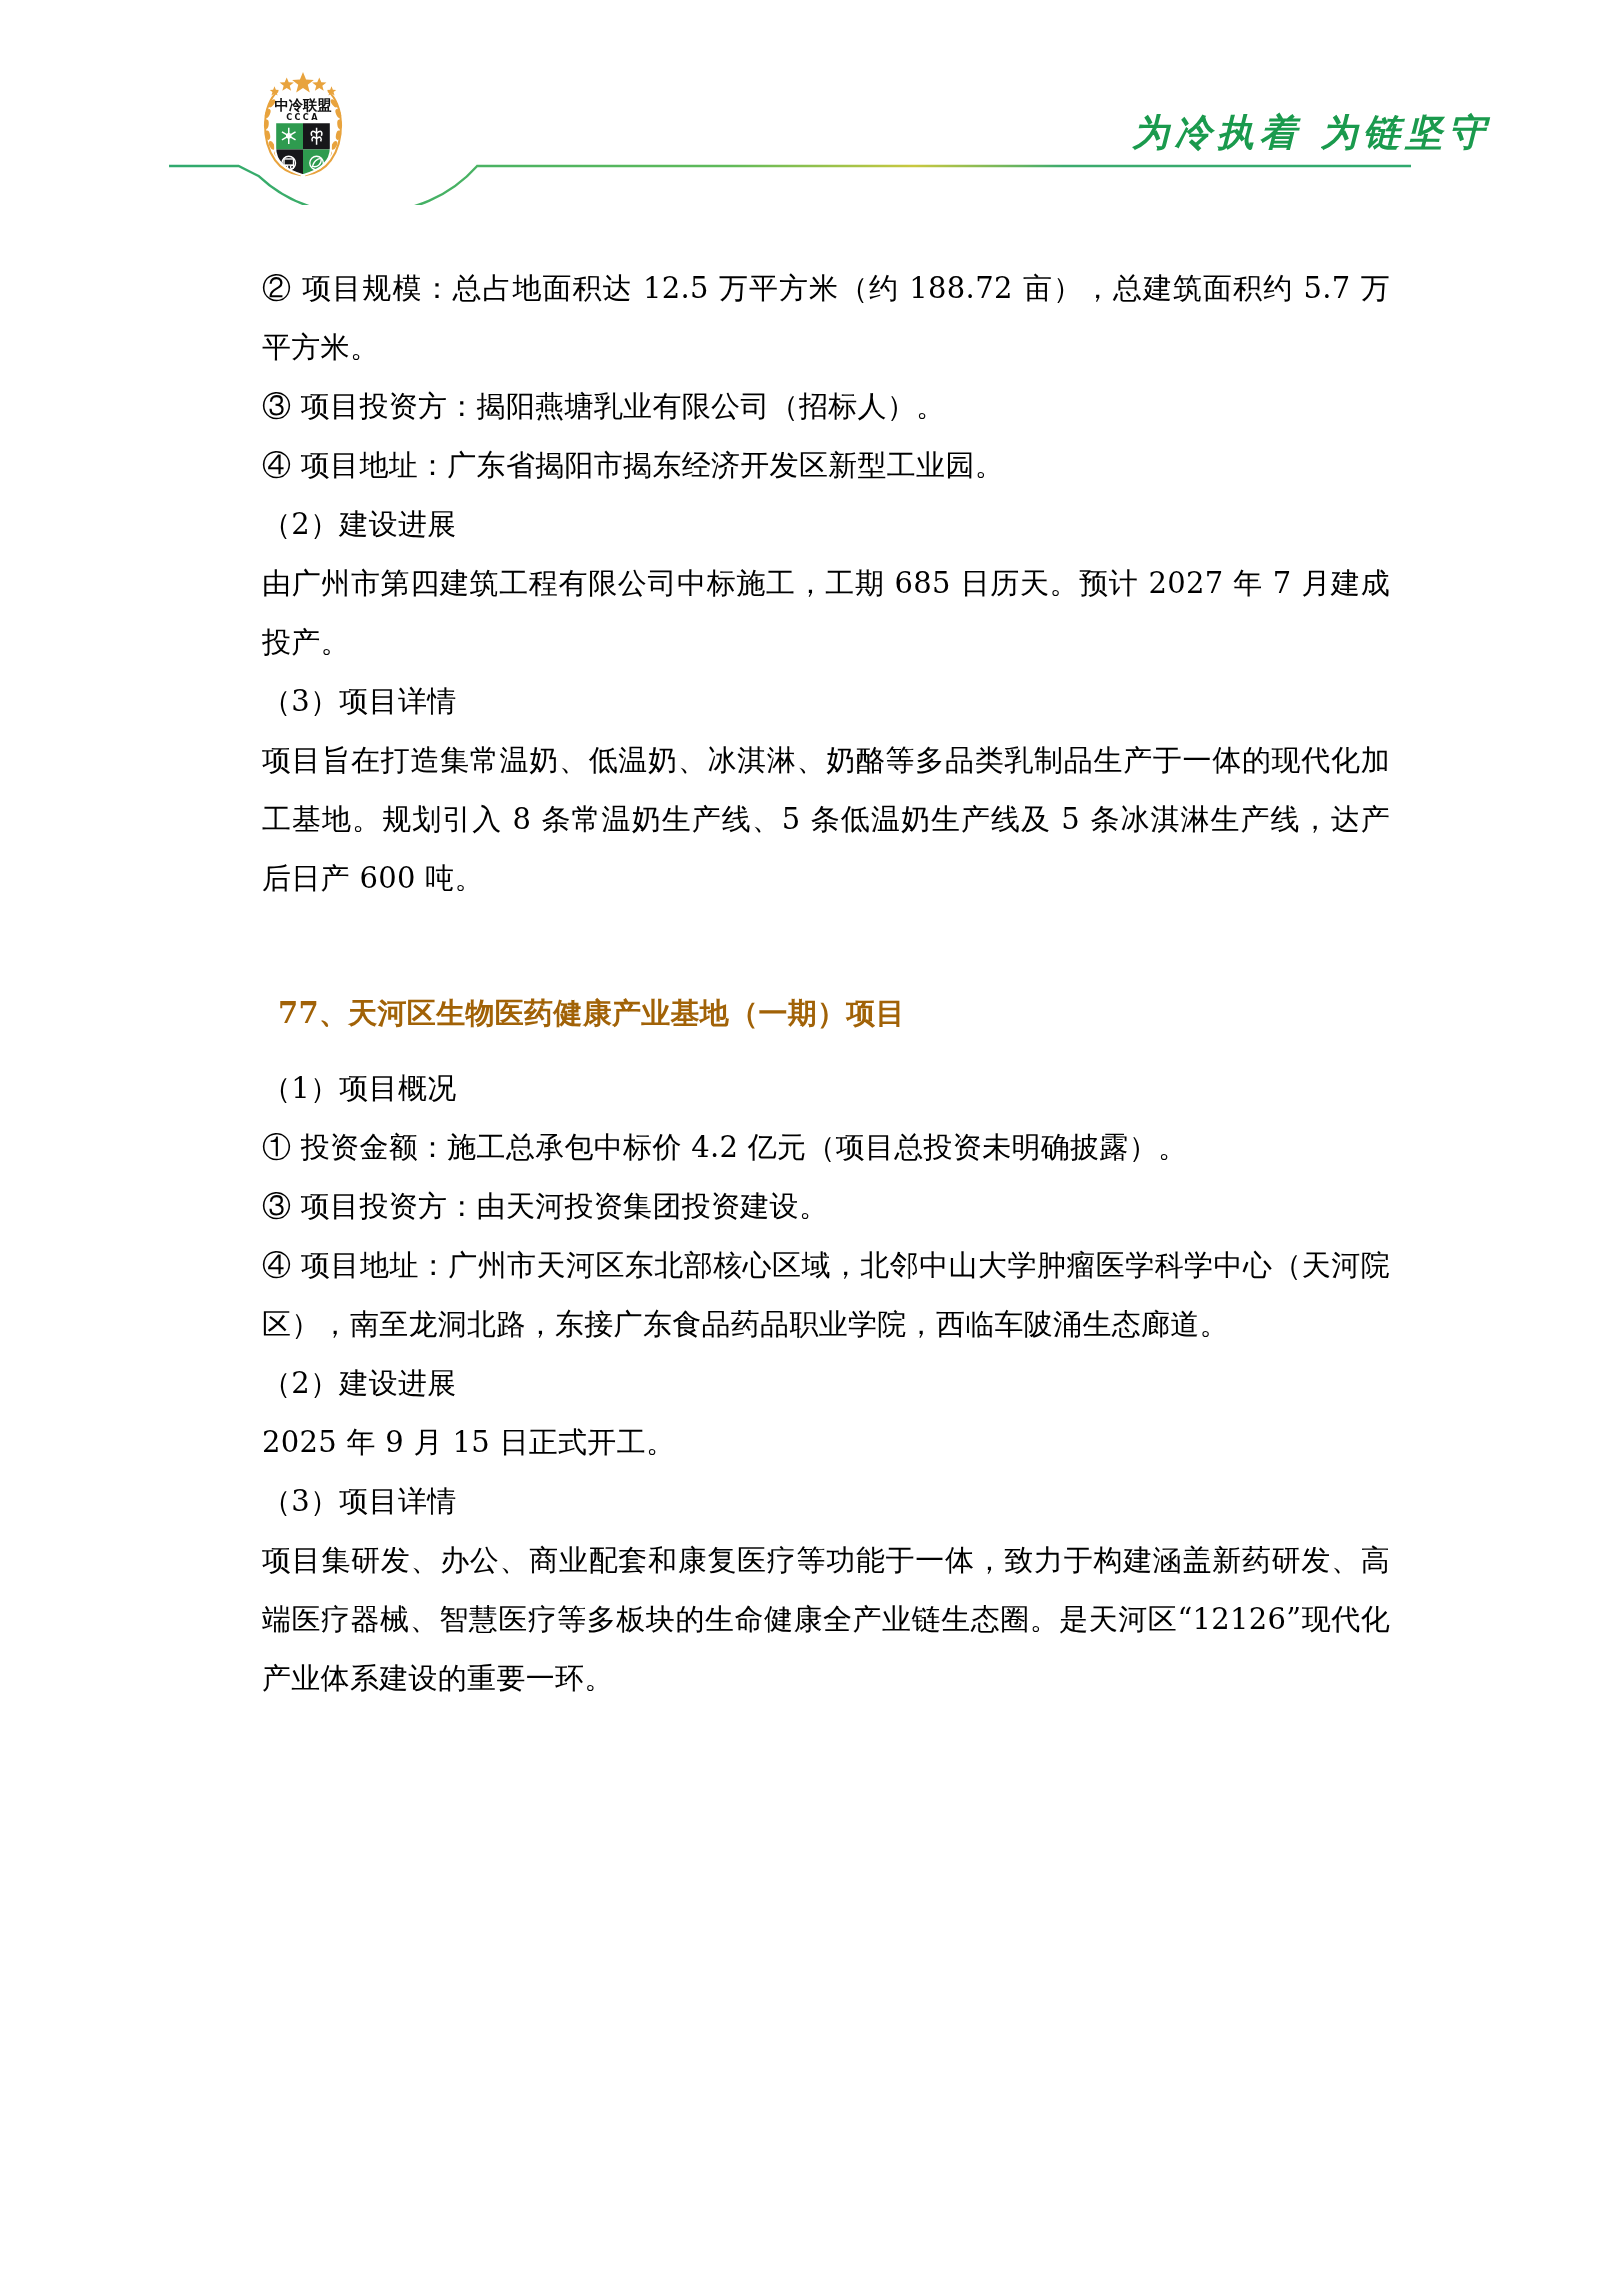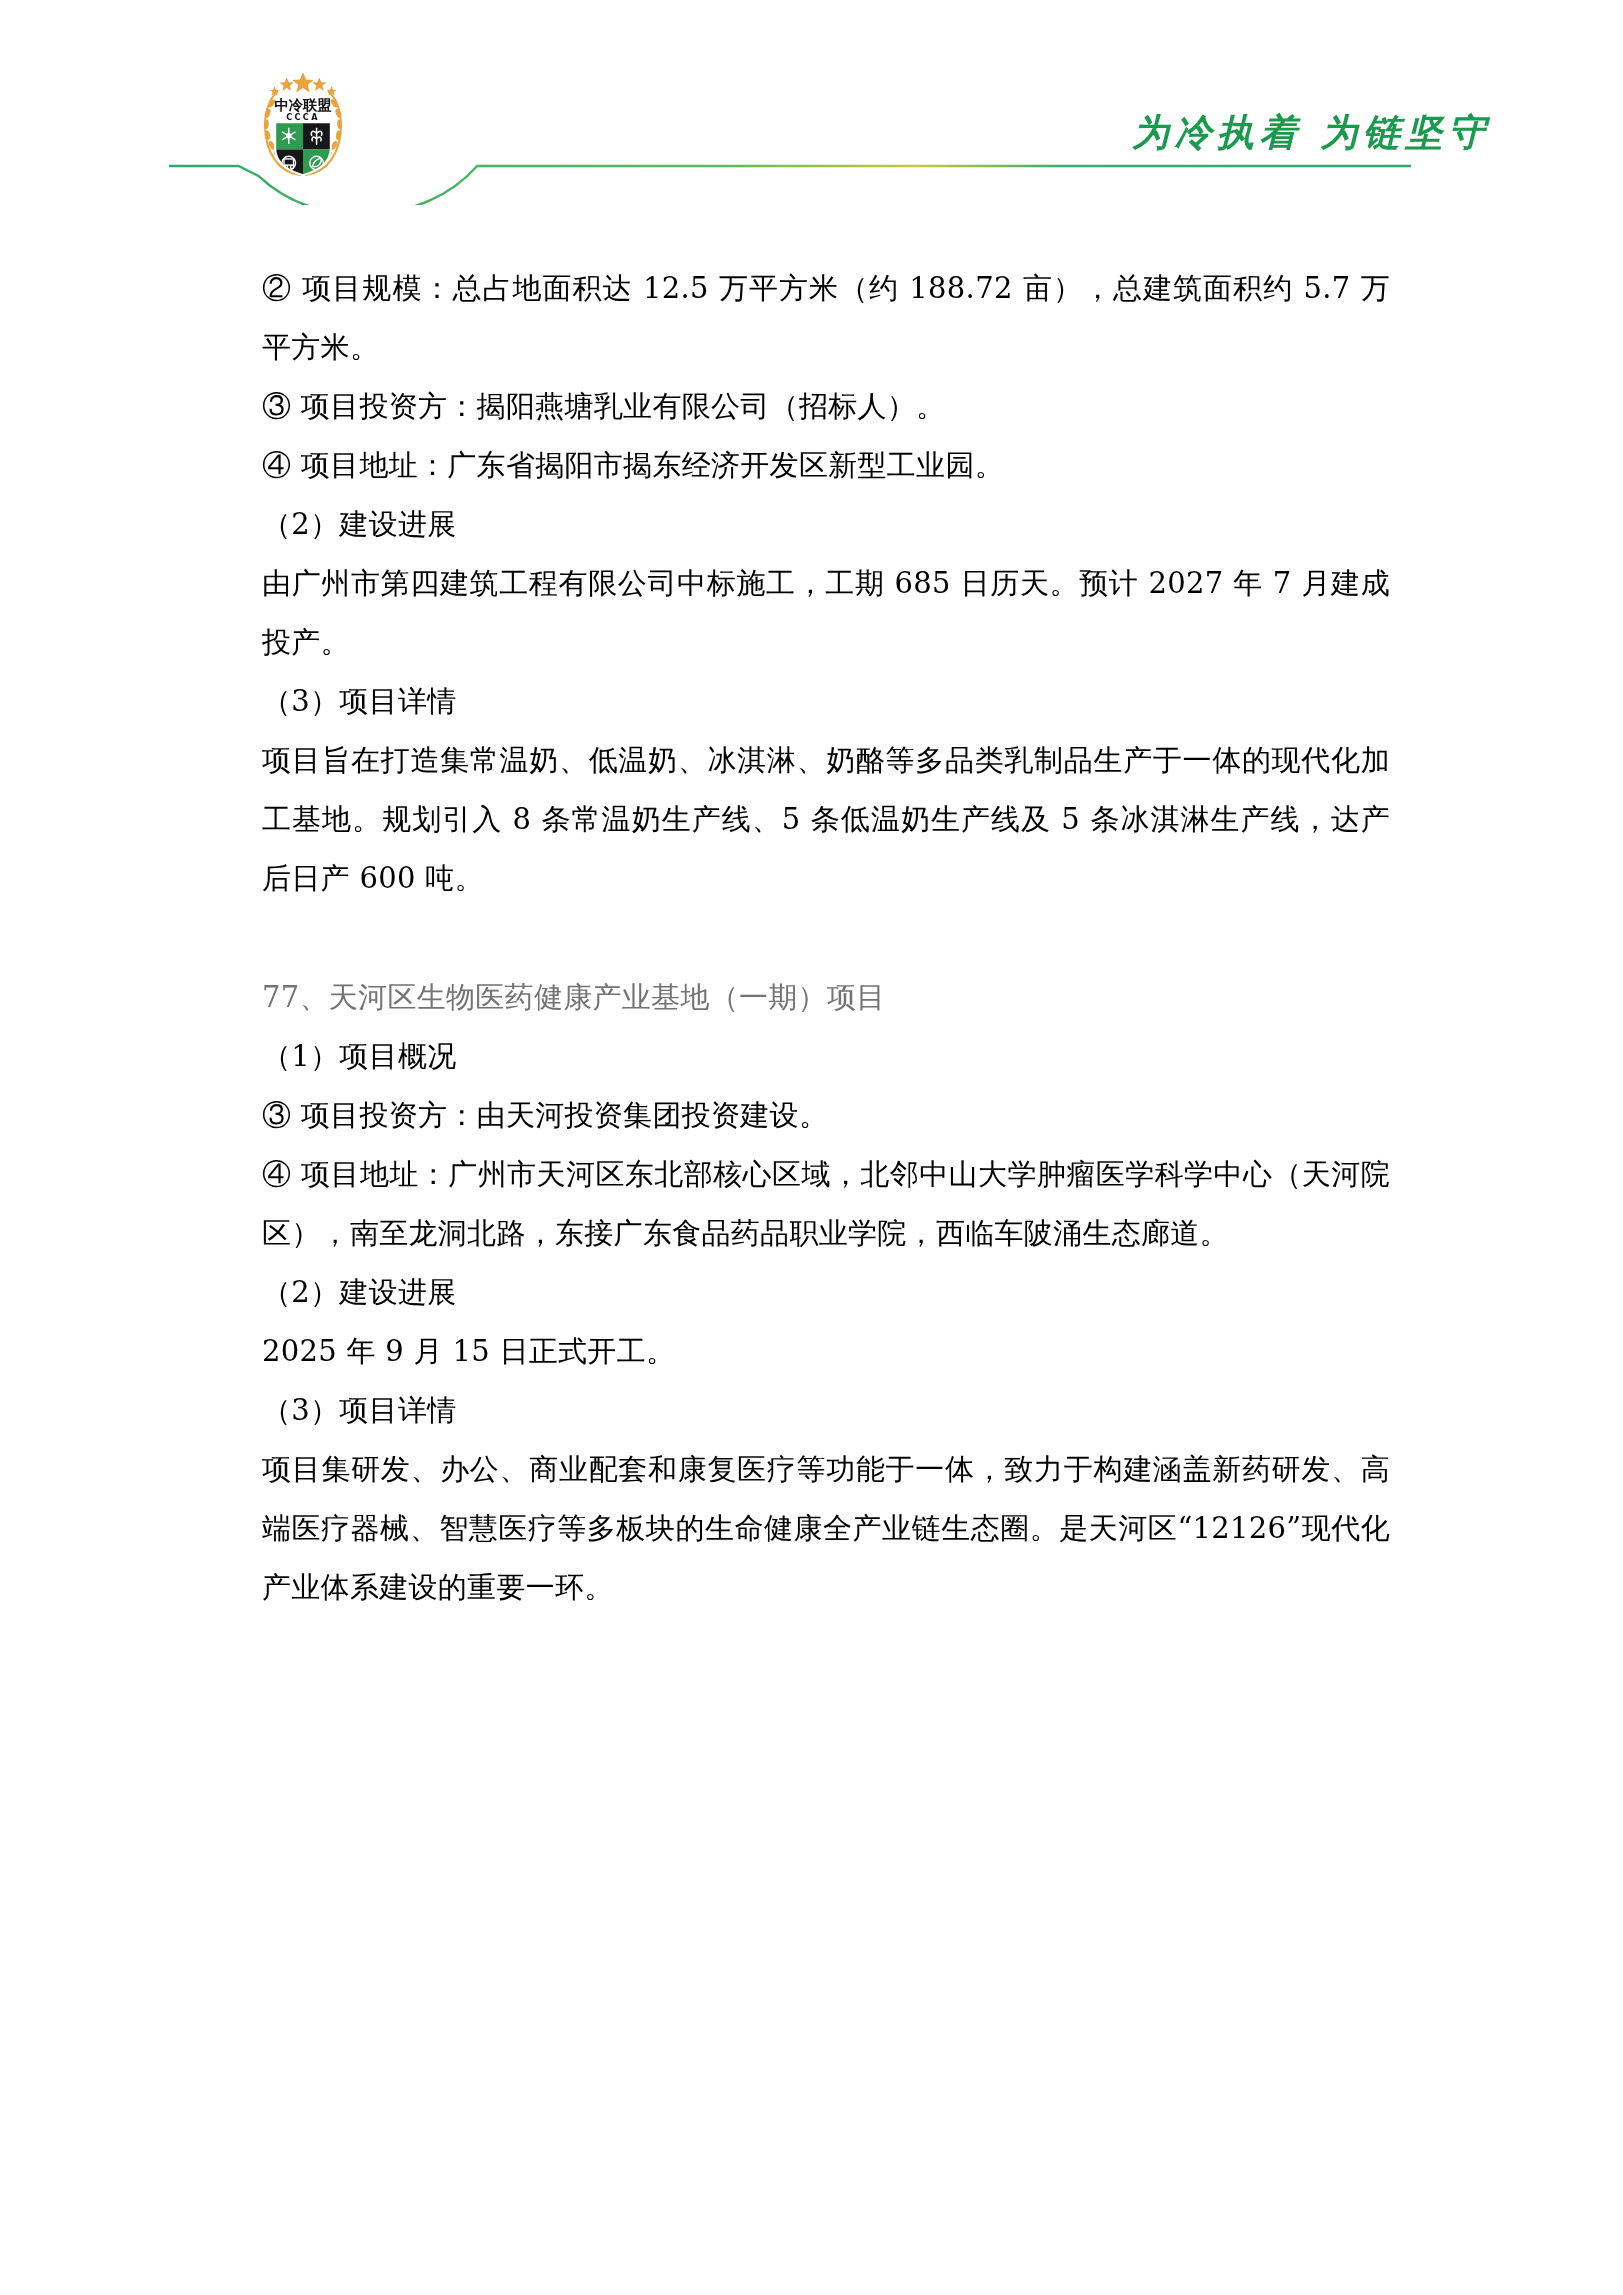--- a/index.html
+++ b/index.html
@@ -78,23 +78,23 @@
     margin: 0;
     text-align: justify;
     text-justify: inter-ideograph;
     letter-spacing: 0.3px;
   }
 
   .heading {
     font-family: "DejaVu Serif", "Liberation Serif", serif;
     font-size: 29px;
     line-height: 59px;
-    font-weight: normal;
-    color: #737373;
-    margin: 0;
+    font-weight: bold;
+    color: #a16207;
+    margin: 16px;
     letter-spacing: 0.3px;
   }
 
   .spacer-lg {
     height: 60px;
   }
 
   
   .footer {
     position: absolute;
@@ -216,20 +216,21 @@
       <p class="para">② 项目规模：总占地面积达 12.5 万平方米（约 188.72 亩），总建筑面积约 5.7 万平方米。</p>
       <p class="para">③ 项目投资方：揭阳燕塘乳业有限公司（招标人）。</p>
       <p class="para">④ 项目地址：广东省揭阳市揭东经济开发区新型工业园。</p>
       <p class="para">（2）建设进展</p>
       <p class="para">由广州市第四建筑工程有限公司中标施工，工期 685 日历天。预计 2027 年 7 月建成投产。</p>
       <p class="para">（3）项目详情</p>
       <p class="para">项目旨在打造集常温奶、低温奶、冰淇淋、奶酪等多品类乳制品生产于一体的现代化加工基地。规划引入 8 条常温奶生产线、5 条低温奶生产线及 5 条冰淇淋生产线，达产后日产 600 吨。</p>
       <div class="spacer-lg"></div>
       <p class="heading">77、天河区生物医药健康产业基地（一期）项目</p>
       <p class="para">（1）项目概况</p>
+      <p class="para">① 投资金额：施工总承包中标价 4.2 亿元（项目总投资未明确披露）。</p>
       <p class="para">③ 项目投资方：由天河投资集团投资建设。</p>
       <p class="para">④ 项目地址：广州市天河区东北部核心区域，北邻中山大学肿瘤医学科学中心（天河院区），南至龙洞北路，东接广东食品药品职业学院，西临车陂涌生态廊道。</p>
       <p class="para">（2）建设进展</p>
       <p class="para">2025 年 9 月 15 日正式开工。</p>
       <p class="para">（3）项目详情</p>
       <p class="para">项目集研发、办公、商业配套和康复医疗等功能于一体，致力于构建涵盖新药研发、高端医疗器械、智慧医疗等多板块的生命健康全产业链生态圈。是天河区“12126”现代化产业体系建设的重要一环。</p>
     </div>
 
   <div class="footer">
     <span class="page-number">第 49 页</span>

